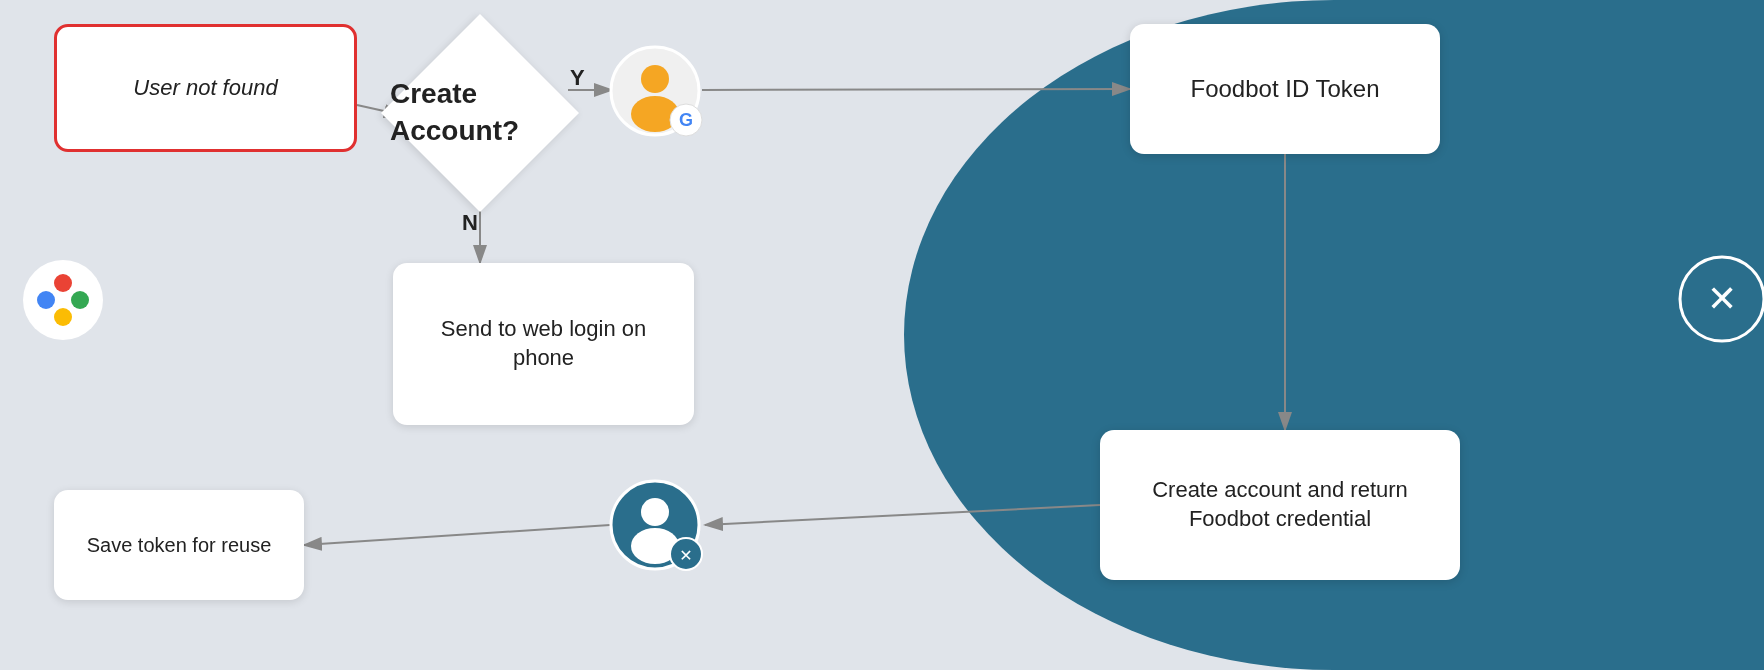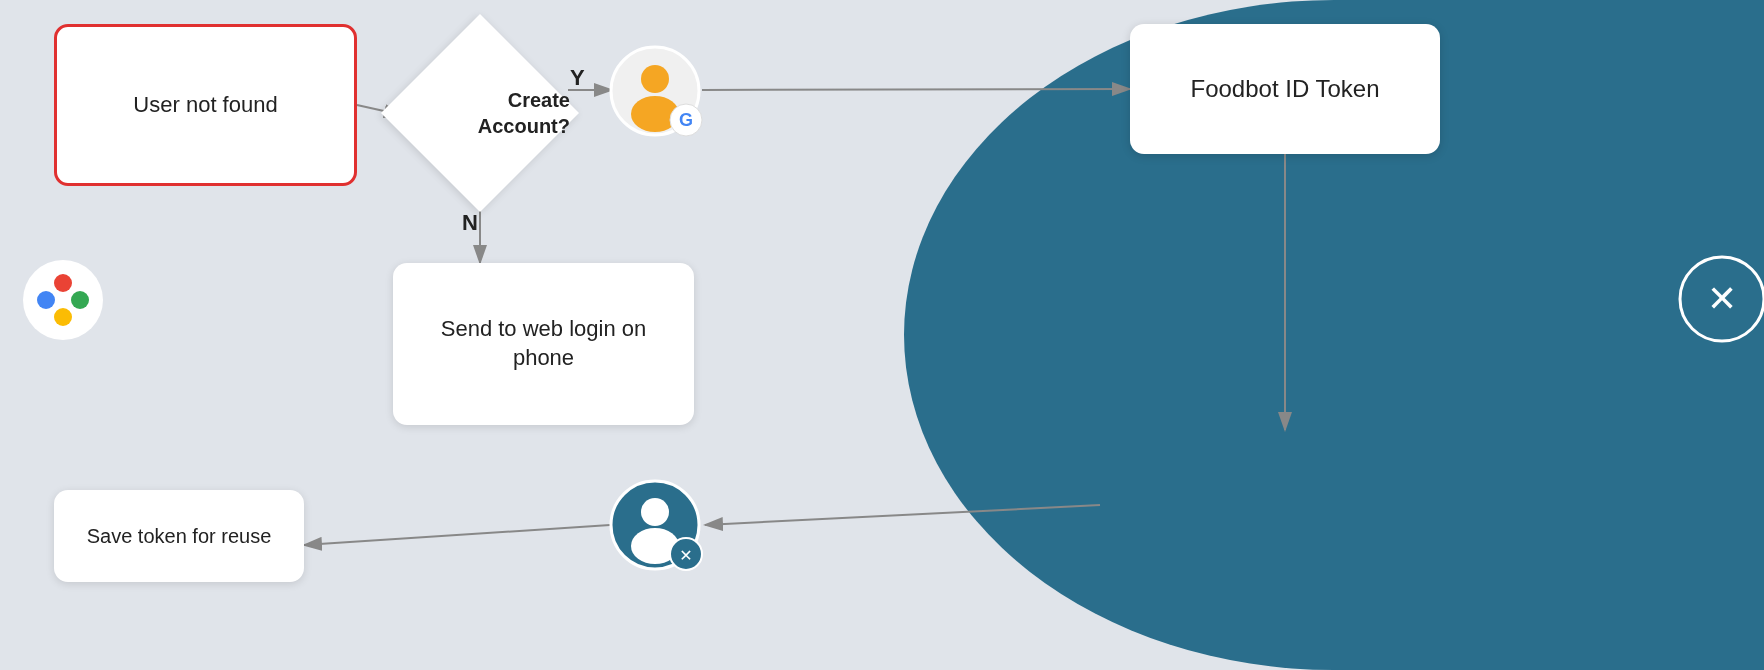--- a/index.html
+++ b/index.html
@@ -46,35 +46,36 @@
       justify-content: center;
       text-align: center;
       font-size: 22px;
       color: #222;
       line-height: 1.3;
       padding: 12px 20px;
     }
 
     .box-user-not-found {
       left: 54px; top: 24px;
-      width: 303px; height: 162px;
+      width: 303px; height: 128px;
       border: 3px solid #e03030;
+      font-style: italic;
     }
 
     .box-send-to-web {
       left: 364px; top: 263px;
       width: 301px; height: 162px;
       border: none;
       box-shadow: 0 2px 8px rgba(0,0,0,0.12);
       margin-left: 29px;
     }
 
     .box-save-token {
       left: 54px; top: 490px;
-      width: 250px; height: 92px;
+      width: 250px; height: 110px;
       border: none;
       box-shadow: 0 2px 8px rgba(0,0,0,0.12);
       font-size: 20px;
     }
 
     .box-validate-id {
       left: 1130px; top: 24px;
       width: 310px; height: 130px;
       border: none;
       box-shadow: 0 2px 10px rgba(0,0,0,0.15);
@@ -101,22 +102,22 @@
     .diamond {
       width: 140px;
       height: 140px;
       background: white;
       transform: rotate(45deg);
       box-shadow: 0 2px 8px rgba(0,0,0,0.12);
     }
     .diamond-label {
       position: absolute;
       width: 100%;
-      text-align: right;
-      font-size: 20px;
+      text-align: left;
+      font-size: 28px;
       font-weight: 600;
       color: #222;
       transform: none;
       line-height: 1.3;
     }
 
     
     svg.arrows {
       position: absolute;
       left: 0; top: 0;
@@ -205,20 +206,25 @@
       <circle cx="62" cy="45" r="9" fill="#34A853"></circle>
       <circle cx="45" cy="62" r="9" fill="#FBBC04"></circle>
     </svg>
   </div>
 
   <div class="flow-box box-validate-id">
     <span>Foodbot ID
 Token</span>
   </div>
 
+  <div class="flow-box box-create-account">
+    <span>Create account and
+return Foodbot
+credential</span>
+  </div>
 
   <div style="position:absolute; left:608px; top:478px;">
     <svg width="95" height="95" viewBox="0 0 95 95">
       <circle cx="47" cy="47" r="44" fill="#2a6e8c" stroke="white" stroke-width="3"></circle>
 
       <circle cx="47" cy="34" r="14" fill="white"></circle>
       <ellipse cx="47" cy="68" rx="24" ry="18" fill="white"></ellipse>
 
       <circle cx="78" cy="76" r="16" fill="#2a6e8c" stroke="white" stroke-width="2"></circle>
 

